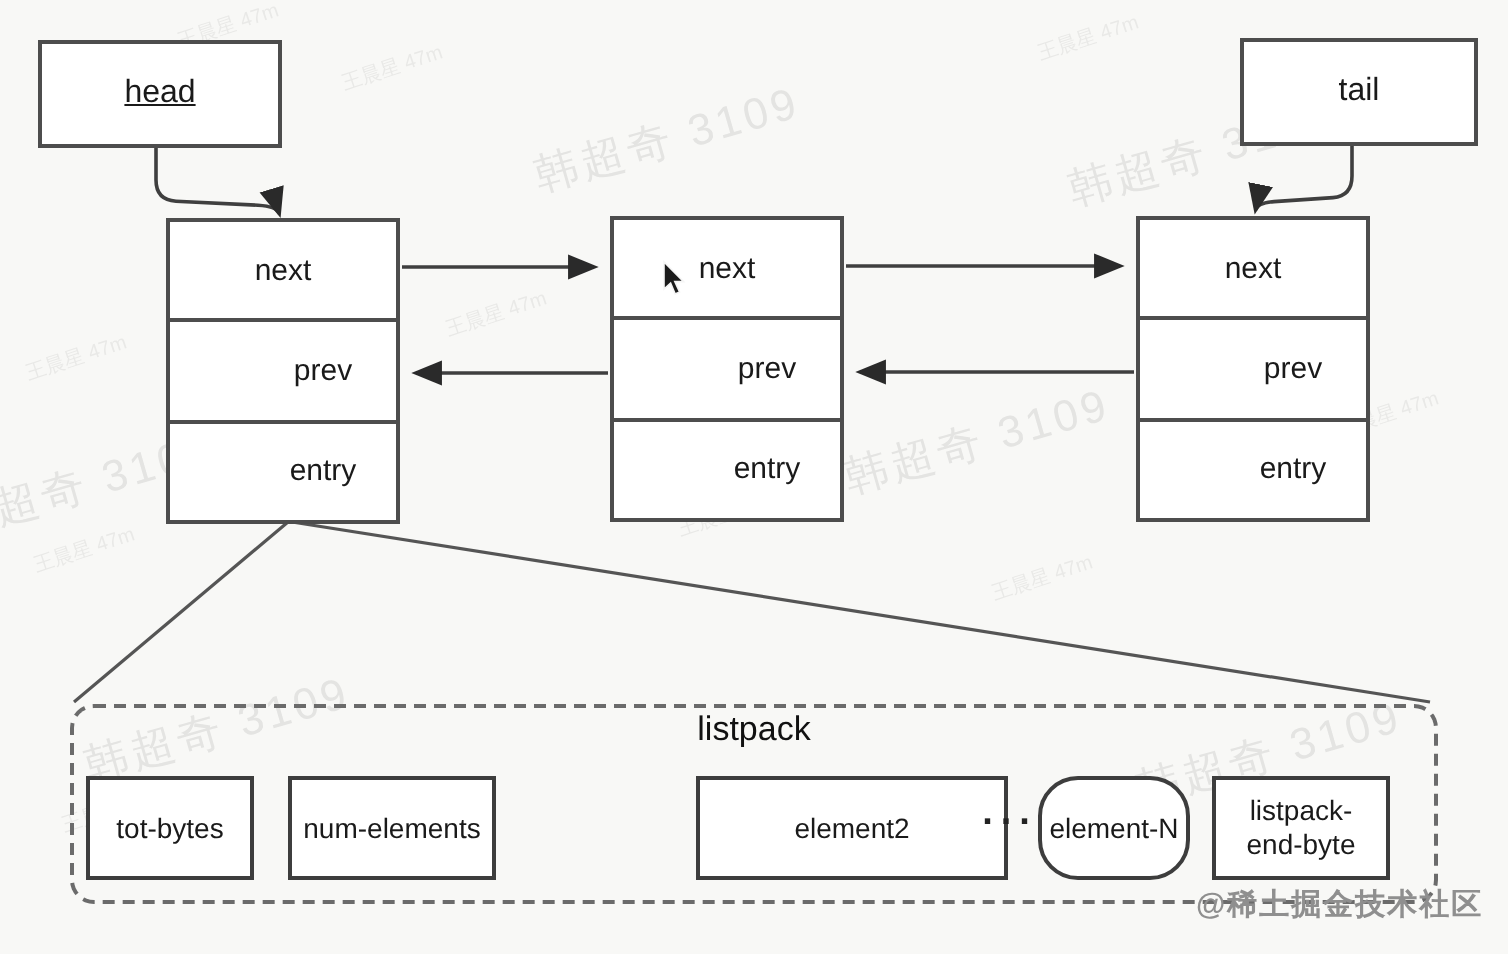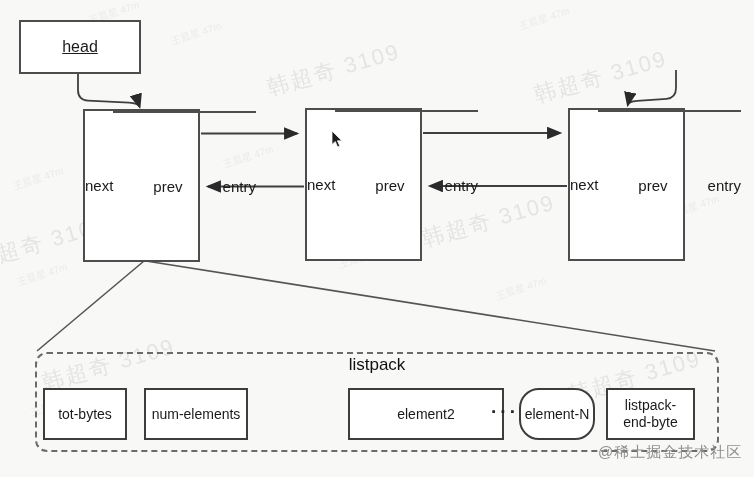--- a/index.html
+++ b/index.html
@@ -42,21 +42,21 @@
   #head-box { left: 19px; top: 20px; width: 118px; height: 50px; text-decoration: underline; }
   #tail-box { left: 620px; top: 19px; width: 115px; height: 50px; }
   
   .node {
     position: absolute;
     width: 117px; height: 153px;
     background: #ffffff;
     border: 2px solid #4d4d4d;
     box-sizing: border-box;
     z-index: 3;
-    display: flex; 
+    display: flex; flex-direction: column;
   }
   #node-1 { left: 83px;  top: 109px; }
   #node-2 { left: 305px; top: 108px; }
   #node-3 { left: 568px; top: 108px; }
   .node-cell {
     flex: 1;
     display: flex; align-items: center; justify-content: center;
     font-size: 15px; color: #1a1a1a;
   }
   .node-cell + .node-cell { border-top: 2px solid #4d4d4d; padding-left: 40px; }
@@ -116,20 +116,21 @@
   }
   
   #site-credit {
     position: absolute;
     left: 598px; top: 443px;
     font-size: 15px;
     color: #8f8f8f;
     letter-spacing: 1px;
     z-index: 4;
     white-space: nowrap;
+    font-weight: bold;
   }
 </style>
 </head>
 <body>
 
 <div id="canvas">
 
   <span class="wm-big" style="left:265px; top:55px;">韩超奇 3109</span>
   <span class="wm-big" style="left:532px; top:62px;">韩超奇 3109</span>
   <span class="wm-big" style="left:420px; top:206px;">韩超奇 3109</span>
@@ -160,20 +161,23 @@
     <path d="M304,186.5 L208,186.5" fill="none" stroke="#3f3f3f" stroke-width="1.8" marker-end="url(#arr)"></path>
     <path d="M423,133 L560,133" fill="none" stroke="#3f3f3f" stroke-width="1.8" marker-end="url(#arr)"></path>
     <path d="M567,186 L430,186" fill="none" stroke="#3f3f3f" stroke-width="1.8" marker-end="url(#arr)"></path>
     <path d="M144,261 L37,351" fill="none" stroke="#555555" stroke-width="1.6"></path>
     <path d="M146,261 L715,351" fill="none" stroke="#555555" stroke-width="1.6"></path>
   </svg>
 
   <div class="ptr-box" id="head-box">
     <span>head</span>
   </div>
+  <div class="ptr-box" id="tail-box">
+    <span>tail</span>
+  </div>
 
   <div class="node" id="node-1">
     <div class="node-cell">next</div>
     <div class="node-cell">prev</div>
     <div class="node-cell">entry</div>
   </div>
   <div class="node" id="node-2">
     <div class="node-cell">next</div>
     <div class="node-cell">prev</div>
     <div class="node-cell">entry</div>

